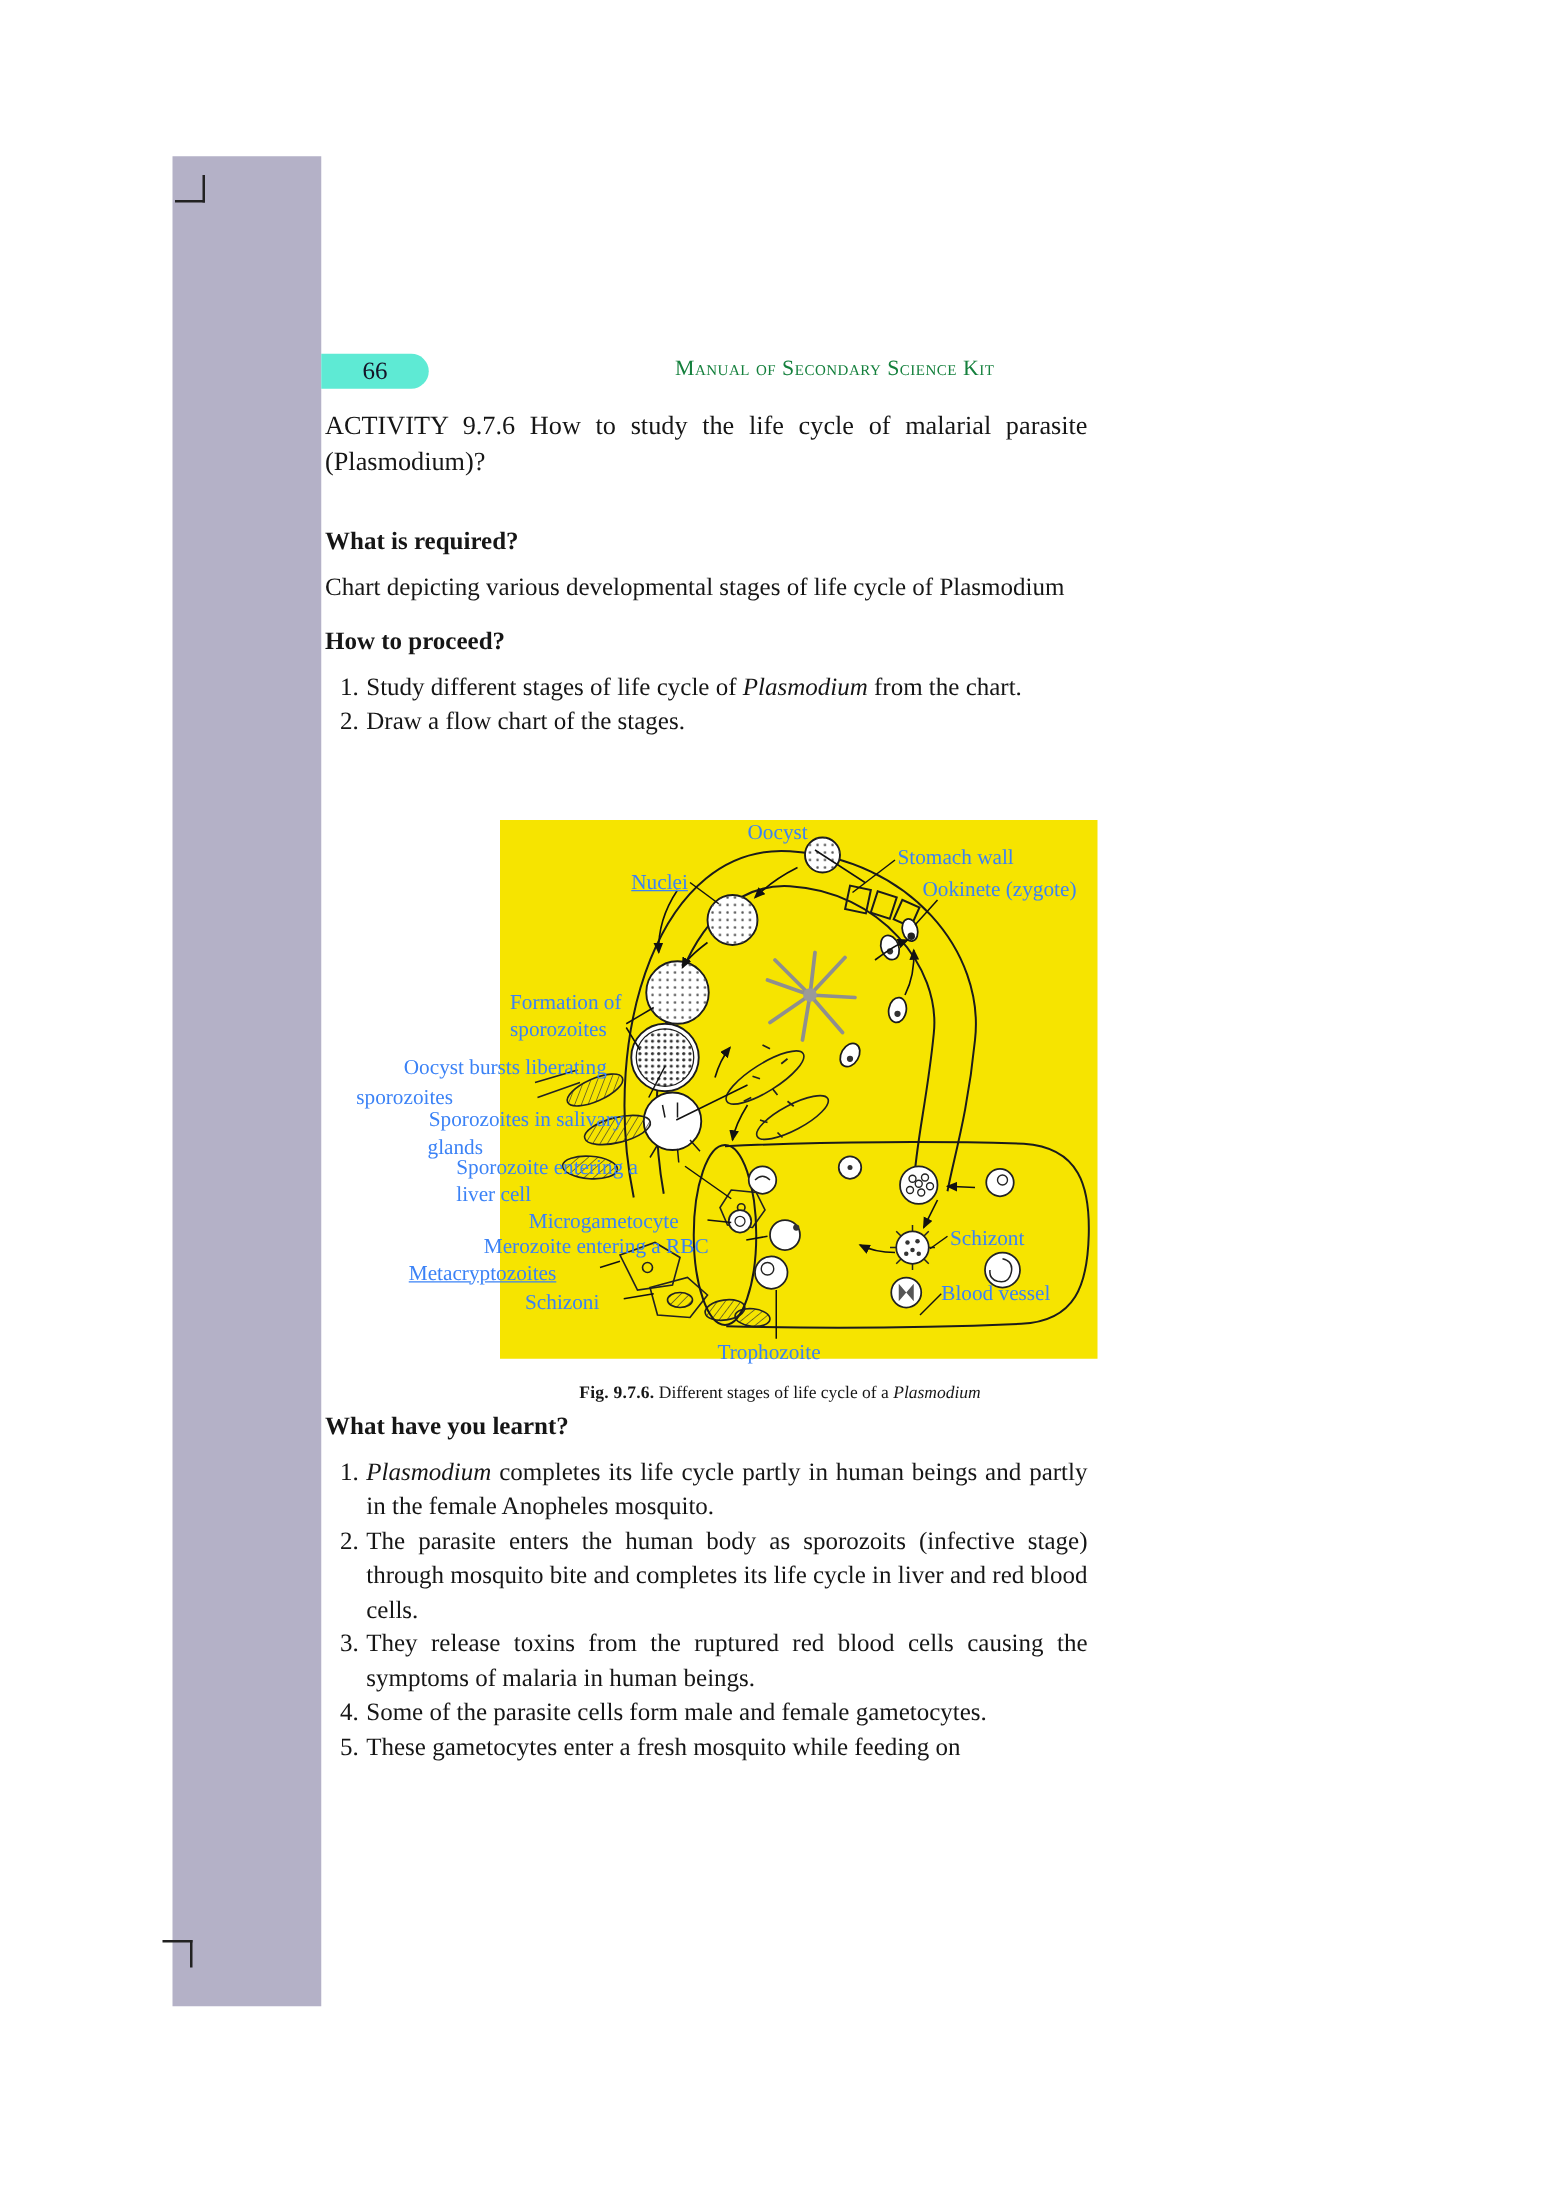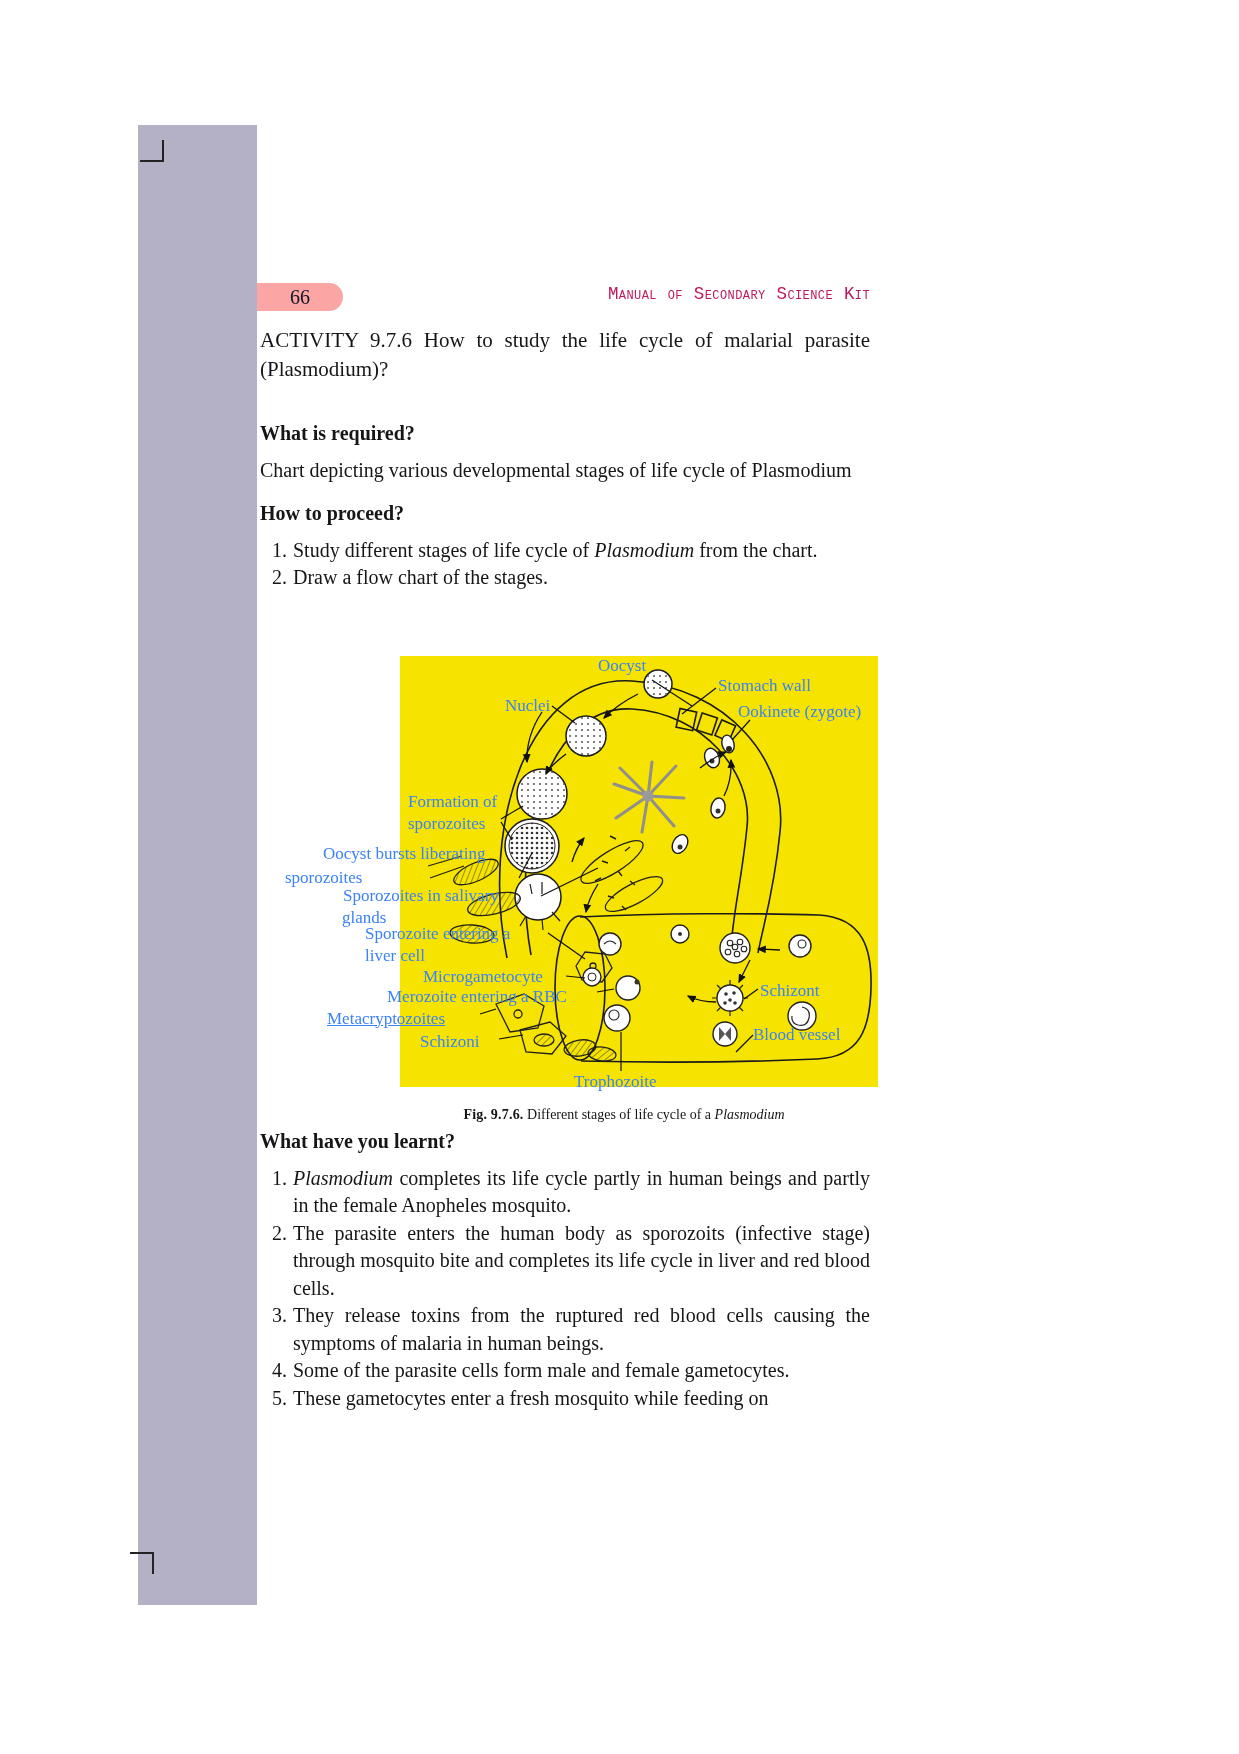--- a/index.html
+++ b/index.html
@@ -2,24 +2,24 @@
 <html><head>
 <meta charset="utf-8">
 <style>
   html,body{margin:0;padding:0;background:#e8e8e8;}
   .page{position:relative;width:1239px;height:1754px;background:#ffffff;overflow:hidden;
         font-family:"Liberation Serif","DejaVu Serif",serif;color:#161616;}
   .sidebar{position:absolute;left:138px;top:125px;width:119px;height:1480px;background:#b4b1c7;}
   .cropmark{position:absolute;width:22px;height:20px;}
   .cropmark.top{left:140px;top:140px;border-right:2px solid #222;border-bottom:2px solid #222;}
   .cropmark.bottom{left:130px;top:1552px;border-right:2px solid #222;border-top:2px solid #222;}
-  .pagenum-tab{position:absolute;left:257px;top:283px;width:86px;height:28px;background:#fca5a5;
+  .pagenum-tab{position:absolute;left:257px;top:283px;width:86px;height:28px;background:#5eead4;
         border-radius:0 16px 16px 0;text-align:center;line-height:28px;font-size:20px;color:#141428;}
-  .running-head{position:absolute;left:540px;top:284px;width:330px;text-align:right;
-        font-variant:small-caps;font-size:17.5px;letter-spacing:.4px;color:#be185d;font-family:Liberation Mono, monospace;}
+  .running-head{position:absolute;left:540px;top:284px;width:330px;text-align:left;
+        font-variant:small-caps;font-size:17.5px;letter-spacing:.4px;color:#15803d;}
   .content{position:absolute;left:260px;top:326px;width:610px;text-align:justify;
         font-size:20px;line-height:27.5px;}
   h1.title{font-size:21px;line-height:29px;font-weight:normal;margin:0 0 36px 0;text-align:justify;}
   h2.sect{font-size:20px;font-weight:bold;margin:0 0 9px 0;text-align:left;}
   p.body{margin:0 0 6px 0;}
   .gap-s{height:10px;}
   .olist{margin:0;}
   .li{display:flex;}
   .li .num{flex:0 0 33px;padding-left:12px;box-sizing:border-box;}
   .li .litext{flex:1;text-align:justify;}
@@ -214,21 +214,21 @@
           <path d="M 200 358 L 216 353"></path>
           <path d="M 219 383 L 243 379"></path>
           <path d="M 478 333 L 464 343"></path>
           <path d="M 473 379 L 456 396"></path>
           <path d="M 341 415 L 341 376"></path>
         </g>
       </svg>
       <div class="fig-labels">
           <div class="fig-label" style="left: 318px; top: 0px;">Oocyst</div>
           <div class="fig-label" style="left: 438px; top: 20px;">Stomach wall</div>
-          <div class="fig-label" style="left: 225px; top: 40px;">Nuclei</div>
+          <div class="fig-label" style="left: 225px; top: 40px; text-decoration: underline;">Nuclei</div>
           <div class="fig-label" style="left: 458px; top: 46px;">Ookinete (zygote)</div>
           <div class="fig-label" style="left: 128px; top: 136px;">Formation of</div>
           <div class="fig-label" style="left: 128px; top: 158px;">sporozoites</div>
           <div class="fig-label" style="left: 43px; top: 188px;">Oocyst bursts liberating</div>
           <div class="fig-label" style="left: 5px; top: 212px;">sporozoites</div>
           <div class="fig-label" style="left: 63px; top: 230px;">Sporozoites in salivary</div>
           <div class="fig-label" style="left: 62px; top: 252px;">glands</div>
           <div class="fig-label" style="left: 85px; top: 268px;">Sporozoite entering a</div>
           <div class="fig-label" style="left: 85px; top: 290px;">liver cell</div>
           <div class="fig-label" style="left: 143px; top: 311px;">Microgametocyte</div>

